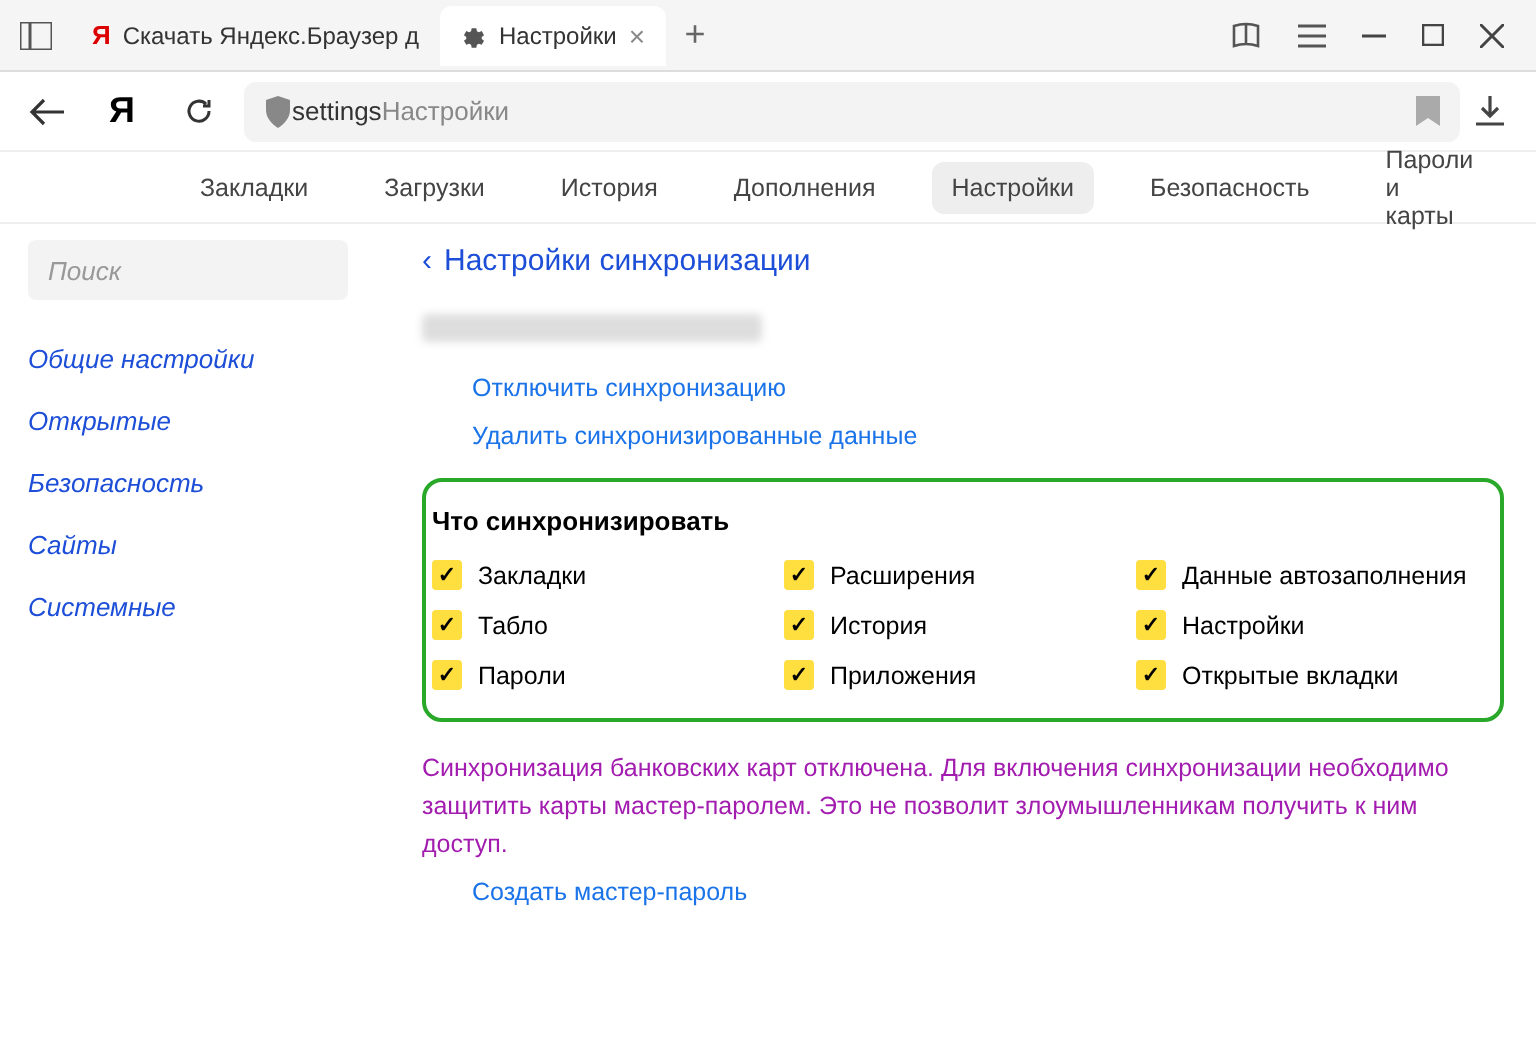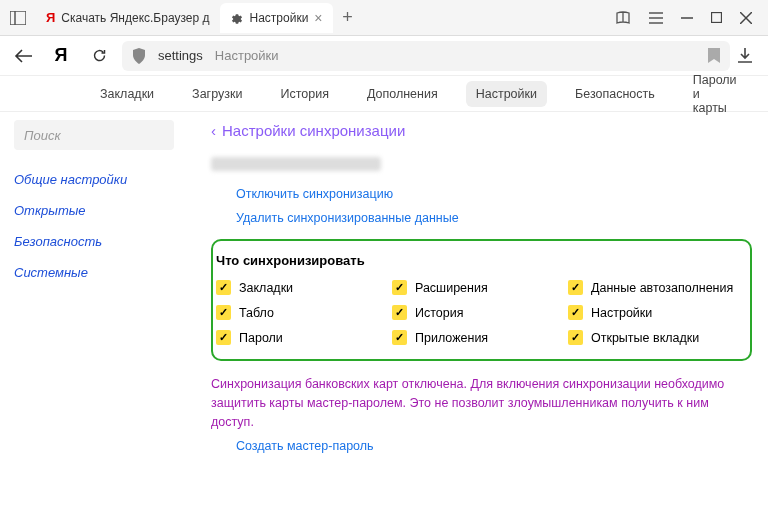--- a/index.html
+++ b/index.html
@@ -12,36 +12,36 @@
 .tab { display: flex; align-items: center; padding: 0 10px; height: 30px; font-size: 12px; color: #333; cursor: pointer; gap: 6px; }
 .tab.active { background: #fff; border-radius: 6px 6px 0 0; }
 .tab-close { color: #888; font-size: 14px; cursor: pointer; }
 .new-tab { width: 30px; display: flex; align-items: center; justify-content: center; font-size: 18px; color: #666; cursor: pointer; }
 .win-controls { display: flex; align-items: center; gap: 18px; padding-right: 16px; }
 .win-btn { cursor: pointer; color: #444; }
 
 
 .addressbar { height: 40px; display: flex; align-items: center; padding: 0 8px; gap: 8px; border-bottom: 1px solid #eee; }
 .nav-btn { width: 30px; height: 30px; display: flex; align-items: center; justify-content: center; cursor: pointer; color: #444; }
-.addr-box { flex: 1; height: 30px; display: flex; align-items: center; background: #f3f3f3; border-radius: 6px; padding: 0 10px; gap: 12px; font-size: 13px; color: #555; }
+.addr-box { flex: 1; height: 30px; display: flex; align-items: center; background: #f3f3f3; border-radius: 6px; padding: 0 10px; gap: 0; font-size: 13px; color: #555; }
 .addr-right { display: flex; align-items: center; gap: 14px; padding-right: 8px; }
 
 
 .navtabs { height: 36px; display: flex; align-items: center; padding-left: 90px; gap: 18px; font-size: 12.5px; color: #444; border-bottom: 1px solid #eee; }
 .navtab { cursor: pointer; padding: 6px 10px; border-radius: 6px; }
 .navtab.active { background: #eee; }
 
 
 .main { display: flex; height: calc(100% - 112px); }
 .sidebar { width: 185px; padding: 8px 0 0 14px; font-style: italic; }
 .search-box { width: 160px; height: 30px; background: #f3f3f3; border-radius: 4px; padding: 0 10px; font-size: 13px; color: #999; display: flex; align-items: center; margin-bottom: 14px; }
 .sidebar-item { font-size: 13px; color: #1d4ed8; padding: 8px 0; cursor: pointer; }
 
 .content { flex: 1; padding: 10px 16px 0 26px; }
-.page-title { font-size: 15px; color: #8b5cf6; font-weight: 400; margin-bottom: 18px; cursor: pointer; }
+.page-title { font-size: 15px; color: #1d4ed8; font-weight: 400; margin-bottom: 18px; cursor: pointer; }
 .page-title .chev { margin-right: 6px; }
 .blurred { width: 170px; height: 14px; background: #ddd; border-radius: 3px; filter: blur(2px); margin-bottom: 16px; }
 .link { font-size: 12.5px; color: #1a73e8; cursor: pointer; margin-bottom: 10px; display: block; margin-left: 25px; }
 
 .sync-box { border: 2px solid #2aa82a; border-radius: 10px; padding: 12px 14px 14px 3px; margin-top: 14px; margin-bottom: 14px; }
 .sync-title { font-size: 13px; font-weight: bold; margin-bottom: 12px; }
 .sync-grid { display: grid; grid-template-columns: 1fr 1fr 1fr; gap: 10px 8px; }
 .sync-item { display: flex; align-items: center; gap: 8px; font-size: 12.5px; }
 .checkbox { width: 15px; height: 15px; background: #ffde40; border-radius: 2px; display: flex; align-items: center; justify-content: center; cursor: pointer; }
 .checkbox::after { content: '✓'; font-size: 11px; color: #000; font-weight: bold; }
@@ -156,20 +156,21 @@
 </div>
 
 <div class="main">
   <div class="sidebar">
     <div class="search-box">
       <span>Поиск</span>
     </div>
     <div class="sidebar-item">Общие настройки</div>
     <div class="sidebar-item">Открытые</div>
     <div class="sidebar-item">Безопасность</div>
+    <div class="sidebar-item">Сайты</div>
     <div class="sidebar-item">Системные</div>
   </div>
 
   <div class="content">
     <div class="page-title">
       <span class="chev">‹</span><span>Настройки синхронизации</span>
     </div>
     <div class="blurred"></div>
     <span class="link">Отключить синхронизацию</span>
     <span class="link">Удалить синхронизированные данные</span>

